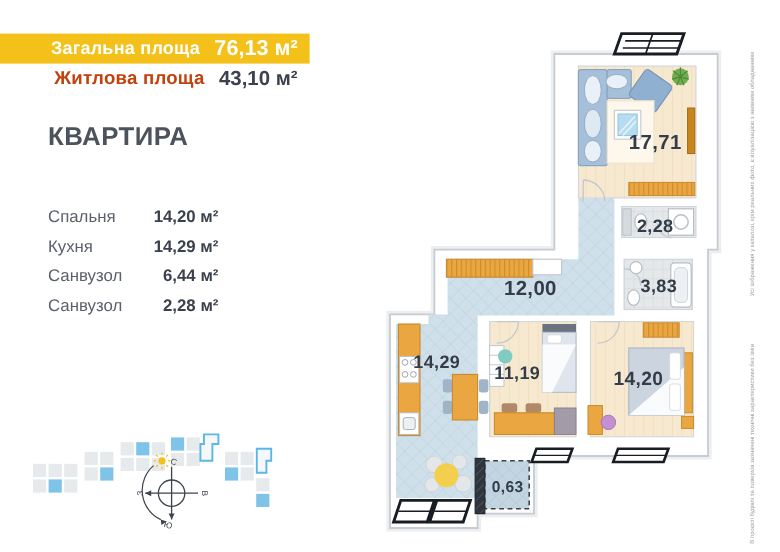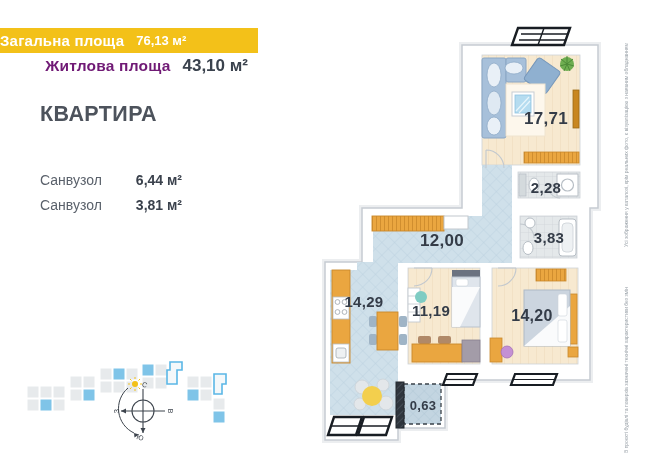--- a/index.html
+++ b/index.html
@@ -1,24 +1,24 @@
 <!DOCTYPE html>
 <html><head>
 <meta charset="utf-8">
 <style>
   html,body{margin:0;padding:0;}
   body{width:650px;height:460px;position:relative;overflow:hidden;background:#ffffff;
        font-family:"Liberation Sans",sans-serif;-webkit-font-smoothing:antialiased;}
   .banner{position:absolute;left:0;top:28px;width:258px;height:25px;background:#F3C119;
-          display:flex;align-items:center;justify-content:flex-start;gap:12px;padding-right:10px;box-sizing:border-box;}
+          display:flex;align-items:center;justify-content:flex-end;gap:12px;padding-right:10px;box-sizing:border-box;}
   .banner .lbl{color:#ffffff;font-weight:bold;font-size:15px;letter-spacing:.2px;}
-  .banner .val{color:#ffffff;font-weight:bold;font-size:13px;}
+  .banner .val{color:#ffffff;font-weight:bold;font-size:18px;}
   .banner2{position:absolute;left:0;top:54px;width:258px;height:24px;
            display:flex;align-items:center;justify-content:flex-end;gap:12px;padding-right:10px;box-sizing:border-box;}
-  .banner2 .lbl{color:#701a75;font-weight:bold;font-size:15.5px;letter-spacing:.2px;}
+  .banner2 .lbl{color:#c2410c;font-weight:bold;font-size:15.5px;letter-spacing:.2px;}
   .banner2 .val{color:#3a424d;font-weight:bold;font-size:17px;}
   .title{position:absolute;left:40px;top:100px;font-size:21.5px;line-height:28.5px;
          font-weight:bold;color:#4d535c;letter-spacing:.4px;}
   .room-list{position:absolute;left:40px;top:172px;width:142px;}
   .room-row{display:flex;justify-content:space-between;align-items:baseline;height:17px;margin-bottom:7.6px;}
   .room-row .rname{font-size:14px;color:#5a616b;}
   .room-row .rarea{font-size:14px;font-weight:bold;color:#3a414c;white-space:nowrap;}
   .minimap{position:absolute;left:22px;top:356px;}
   .plan{position:absolute;left:0;top:0;}
   svg text.plan-num{font-family:"Liberation Sans",sans-serif;font-weight:bold;fill:#343c48;letter-spacing:.3px;}
@@ -36,26 +36,34 @@
   <span class="lbl">Житлова площа</span>
   <span class="val">43,10 м²</span>
 </div>
 
 <div class="title">
   <div>КВАРТИРА</div>
 </div>
 
 <div class="room-list">
   <div class="room-row">
+      <span class="rname">Спальня</span>
+      <span class="rarea">14,20 м²</span>
+    </div>
+  <div class="room-row">
+      <span class="rname">Кухня</span>
+      <span class="rarea">14,29 м²</span>
+    </div>
+  <div class="room-row">
       <span class="rname">Санвузол</span>
       <span class="rarea">6,44 м²</span>
     </div>
   <div class="room-row">
       <span class="rname">Санвузол</span>
-      <span class="rarea">3,81 м²</span>
+      <span class="rarea">2,28 м²</span>
     </div>
 </div>
 
 <svg class="minimap" width="215" height="104" viewBox="0 0 215 104">
   <g stroke="#ffffff" stroke-width="1">
 
     <g fill="#e7eaec">
       <rect x="5" y="30" width="12" height="12"></rect>
         <rect x="18" y="30" width="12" height="12"></rect>
         <rect x="31" y="30" width="12" height="12"></rect>

